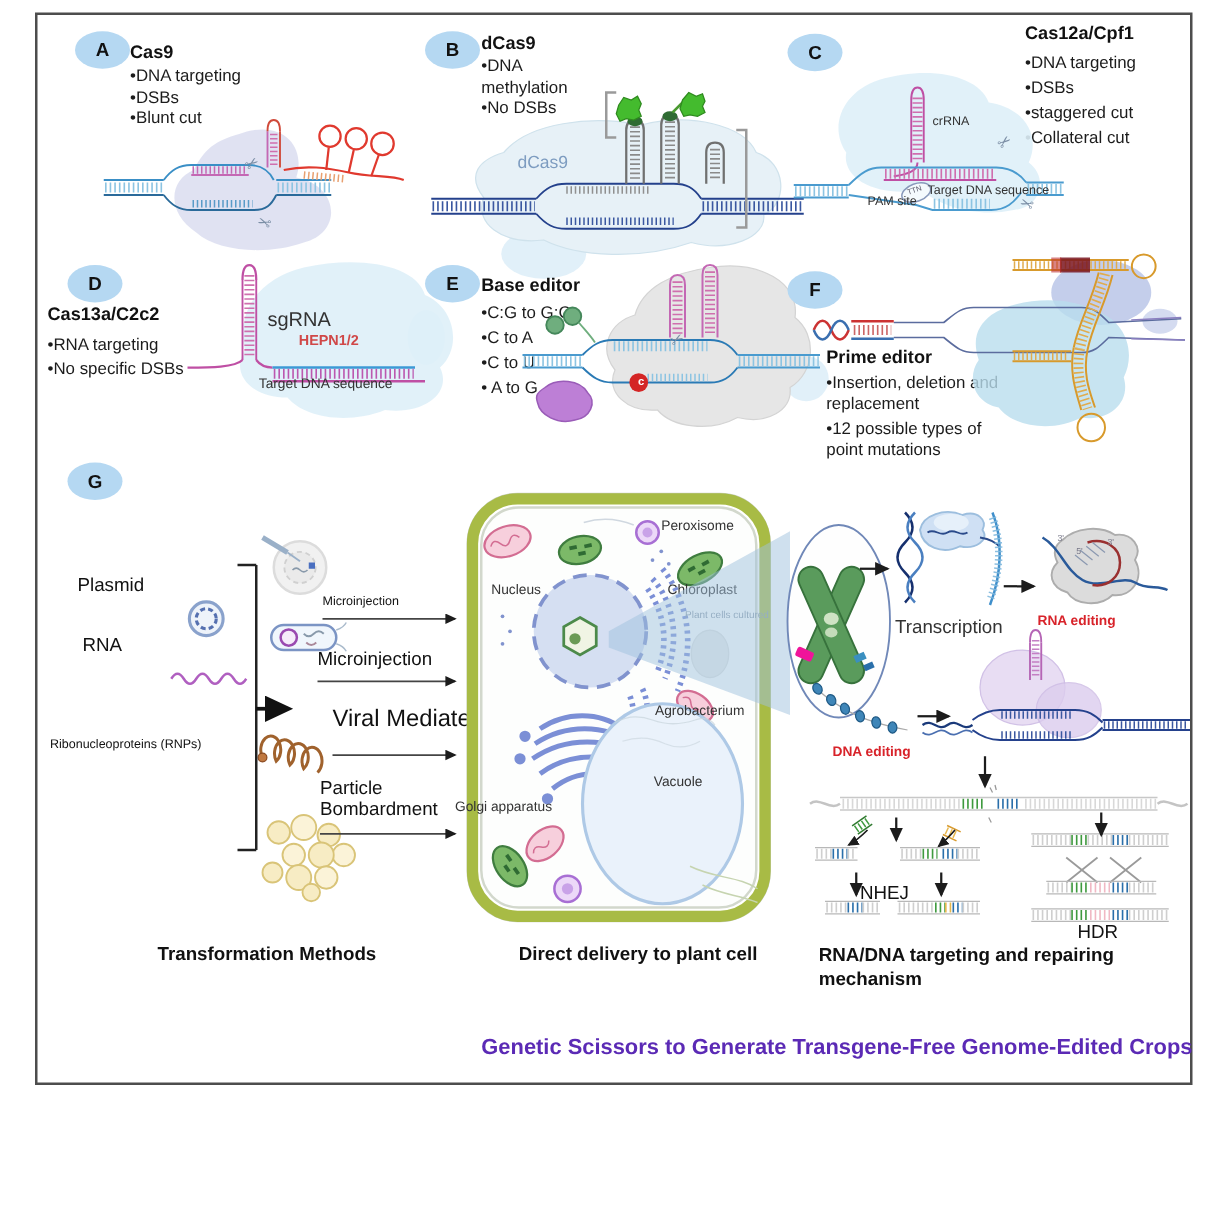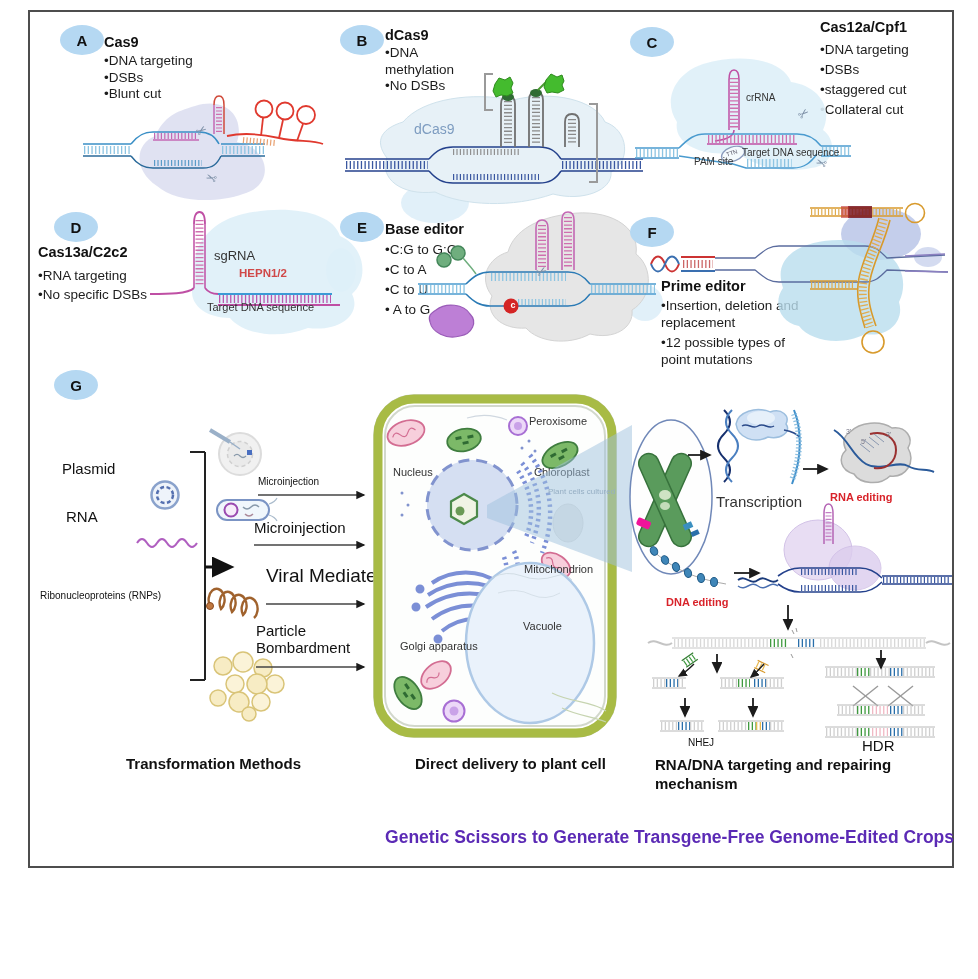--- a/index.html
+++ b/index.html
@@ -185,21 +185,21 @@
         <path d="M46,22 Q46,10 51.5,10 Q57,10 57,22" fill="none" stroke="#bf4fa4" stroke-width="1.8"></path>
         <path d="M46,86 C40,92 20,92 2,92" fill="none" stroke="#bf4fa4" stroke-width="1.8"></path>
         <path d="M57,86 C60,90 64,92 70,92" fill="none" stroke="#bf4fa4" stroke-width="1.8"></path>
       </g>
       <g>
         <line x1="70" y1="92" x2="184" y2="92" stroke="#3b9ad6" stroke-width="2"></line>
         <line class="rg" x1="71" y1="97" x2="183" y2="97" stroke="#bb58b0" stroke-width="9"></line>
         <line x1="70" y1="103" x2="192" y2="103" stroke="#bf4fa4" stroke-width="2"></line>
       </g>
     </svg>
-    <span class="abs lbl10" style="left:214px;top:248px;font-size:13px">sgRNA</span>
+    <span class="abs lbl10" style="left:214px;top:248px;font-size:16px">sgRNA</span>
     <span class="abs" style="left:239px;top:267px;font-size:11.5px;font-weight:600;color:#d04848">HEPN1/2</span>
     <span class="abs lbl" style="left:207px;top:301px">Target DNA sequence</span>
   </section>
 
   <section>
     <span class="abs bubble" style="left:340px;top:212px">E</span>
     <span class="abs ptitle" style="left:385px;top:221px">Base editor</span>
     <div class="abs bl lh20" style="left:385px;top:240px;width:110px">
       <span>•C:G to G:C</span>
       <span>•C to A</span>
@@ -419,23 +419,23 @@
           <circle cx="30" cy="122" r="1.5"></circle>
       </g>
       <path d="M180,300 c20,10 40,8 54,18 M190,315 c16,8 30,8 44,14" fill="none" stroke="#c6d4b0" stroke-width="1.2"></path>
       <path d="M95,25 q20,-6 40,2" fill="none" stroke="#d0d8e0" stroke-width="1.2"></path>
     </svg>
 
     <span class="abs lbl" style="left:393px;top:466px">Nucleus</span>
     <span class="abs lbl" style="left:529px;top:415px">Peroxisome</span>
     <span class="abs lbl" style="left:534px;top:466px">Chloroplast</span>
     <span class="abs" style="left:548px;top:487px;font-size:8px;color:#8a9aa8">Plant cells cultured</span>
-    <span class="abs lbl" style="left:524px;top:563px">Mitochondrion</span>
+    <span class="abs lbl" style="left:524px;top:563px">Agrobacterium</span>
     <span class="abs lbl" style="left:523px;top:620px">Vacuole</span>
-    <span class="abs lbl" style="left:400px;top:640px">Golgi apparatus</span>
+    <span class="abs lbl" style="left:364px;top:640px">Golgi apparatus</span>
     <span class="abs cap" style="left:415px;top:755px">Direct delivery to plant cell</span>
 
     <svg class="abs" style="left:466px;top:418px" width="172" height="166">
       <polygon points="21,87 21,100 166,154 166,7" fill="#9fc2de" opacity="0.5"></polygon>
     </svg>
 
     <svg class="abs" style="left:608px;top:388px" width="352" height="424">
       <ellipse cx="63" cy="109" rx="41" ry="77" fill="#fefefe" stroke="#7088b8" stroke-width="1.5"></ellipse>
       <g transform="translate(57,112)">
         <rect x="-10" y="-50" width="20" height="100" rx="10" transform="rotate(24)" fill="#5a9b5c" stroke="#37723c" stroke-width="1.5"></rect>
@@ -579,21 +579,21 @@
         <line class="rg" x1="295" y1="344" x2="326" y2="344" stroke="#cfcfcf"></line>
       </g>
     </svg>
 
     <span class="abs" style="left:716px;top:493px;font-size:15px;color:#333">Transcription</span>
     <span class="abs redlbl" style="left:830px;top:491px">RNA editing</span>
     <span class="abs redlbl" style="left:666px;top:596px">DNA editing</span>
     <span class="abs tiny" style="left:846px;top:428px">3'</span>
     <span class="abs tiny" style="left:861px;top:438px">5'</span>
     <span class="abs tiny" style="left:886px;top:431px">3'</span>
-    <span class="abs" style="left:688px;top:737px;font-size:10px">NHEJ</span>
+    <span class="abs" style="left:688px;top:706px;font-size:15px">NHEJ</span>
     <span class="abs" style="left:862px;top:737px;font-size:15px">HDR</span>
     <div class="abs cap" style="left:655px;top:755px;width:270px;line-height:19px">RNA/DNA targeting and repairing mechanism</div>
   </section>
 
   <svg class="abs" style="left:0;top:0" width="978" height="979">
     <defs>
       <marker id="ah" markerWidth="7" markerHeight="7" refX="5.5" refY="3" orient="auto">
         <path d="M0,0 L6.5,3 L0,6 Z" fill="#1c1c1c"></path>
       </marker>
       <marker id="ahB" markerWidth="8" markerHeight="8" refX="6" refY="3.5" orient="auto">

